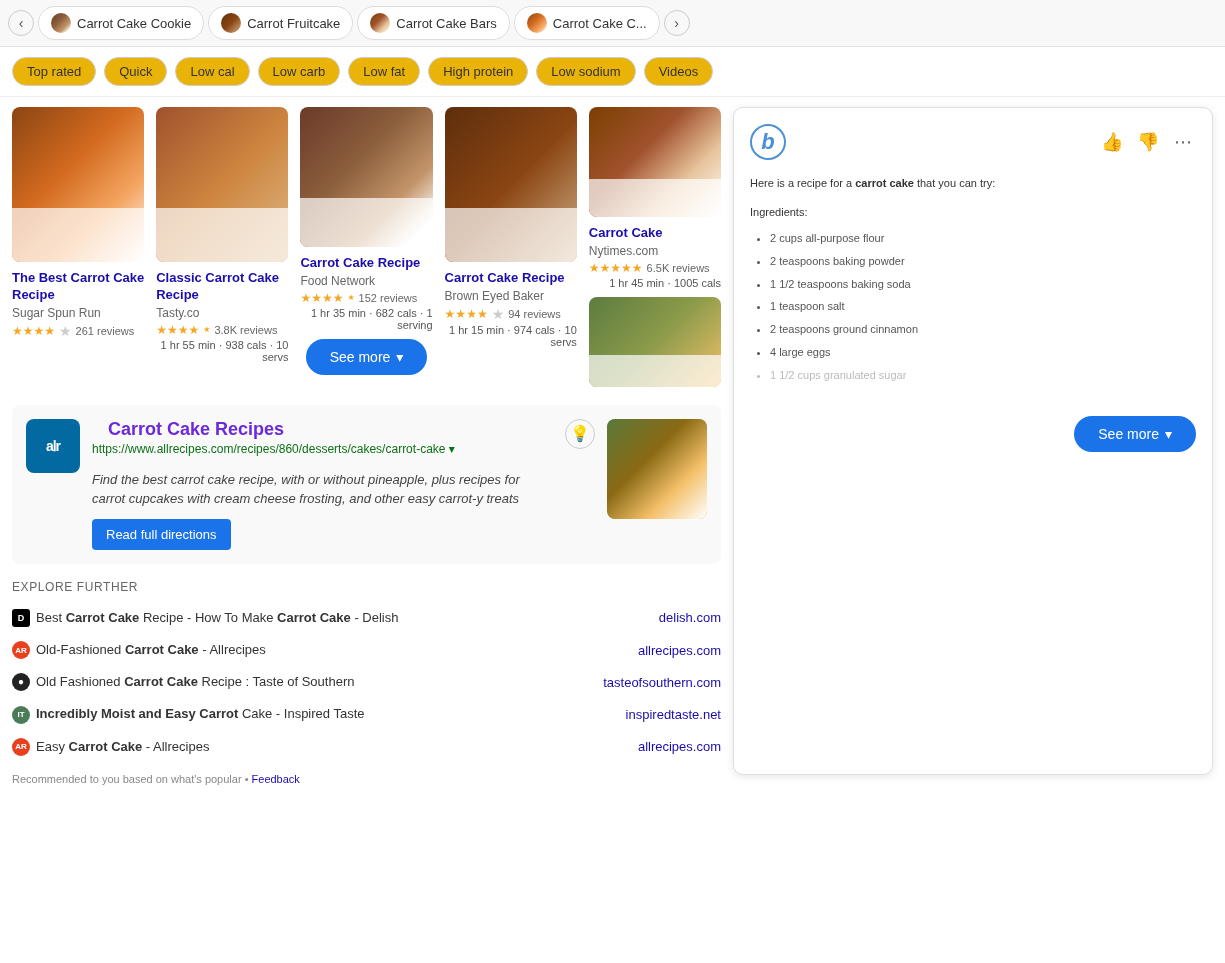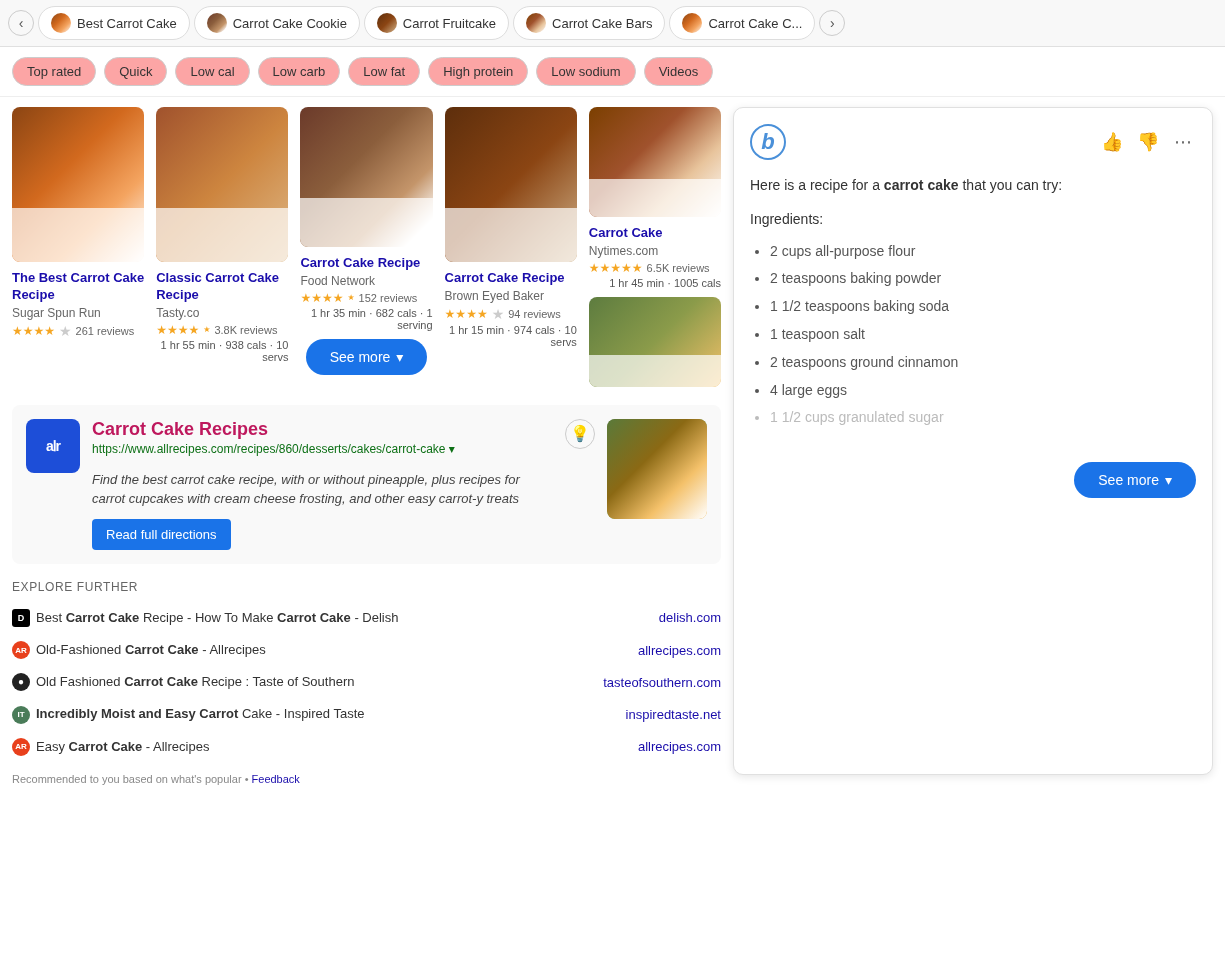--- a/index.html
+++ b/index.html
@@ -64,21 +64,21 @@
       border-bottom: 1px solid #eee;
       flex-wrap: wrap;
     }
     .filter-chip {
       padding: 6px 14px;
       border: 1px solid #ccc;
       border-radius: 20px;
       cursor: pointer;
       font-size: 13px;
       color: #333;
-      background: #fca5a5;
+      background: #eab308;
       white-space: nowrap;
     }
 
     
     .main-area {
       display: flex;
       gap: 0;
     }
 
     
@@ -156,36 +156,37 @@
       margin: 0 12px;
       border-radius: 8px;
       padding: 14px;
       display: flex;
       gap: 12px;
       align-items: flex-start;
     }
     .allrecipes-logo {
       width: 54px;
       height: 54px;
-      background: #1d4ed8;
+      background: #0369a1;
       border-radius: 8px;
       display: flex;
       align-items: center;
       justify-content: center;
       font-size: 20px;
       color: #fff;
       font-weight: bold;
       flex-shrink: 0;
     }
     .allrecipes-text { flex: 1; }
     .allrecipes-title {
       font-size: 18px;
-      color: #be185d;
+      color: #6d28d9;
       font-weight: bold;
       margin-bottom: 2px;
+      margin-left: 16px;
     }
     .allrecipes-url { color: #0d7016; font-size: 12px; margin-bottom: 14px; }
     .allrecipes-desc { font-size: 13px; color: #444; line-height: 1.5; font-style: italic; }
     .read-directions-btn {
       background: #1a73e8;
       color: #fff;
       border: none;
       border-radius: 4px;
       padding: 8px 14px;
       font-size: 13px;
@@ -295,21 +296,21 @@
       align-items: center;
     }
     .ai-action-btn {
       background: none;
       border: none;
       cursor: pointer;
       color: #666;
       font-size: 18px;
       padding: 4px;
     }
-    .ai-content { font-size: 14px; line-height: 1.7; color: #333; }
+    .ai-content { font-size: 11px; line-height: 1.7; color: #333; }
     .ai-content .intro { margin-bottom: 10px; }
     .ai-content strong { font-weight: bold; }
     .ai-content .ingredients-label { margin-bottom: 8px; font-weight: normal; }
     .ai-content ul {
       list-style: disc;
       padding-left: 20px;
     }
     .ai-content ul li {
       margin-bottom: 4px;
       color: #555;
@@ -349,24 +350,20 @@
     
     .rating-row { display: flex; align-items: center; gap: 4px; margin: 2px 0; }
     .review-count { font-size: 11px; color: #666; }
   </style>
 </head>
 <body>
 
 <div class="tab-bar">
   <button class="tab-nav-btn">‹</button>
 
-  <div class="tab-item">
-    <div class="tab-icon img-carrot1"></div>
-    <span>Best Carrot Cake</span>
-  </div>
 
 
   <div class="tab-item">
     <div class="tab-icon img-carrot3"></div>
     <span>Carrot Cake Cookie</span>
   </div>
 
   <div class="tab-item">
     <div class="tab-icon img-carrot4"></div>
     <span>Carrot Fruitcake</span>

